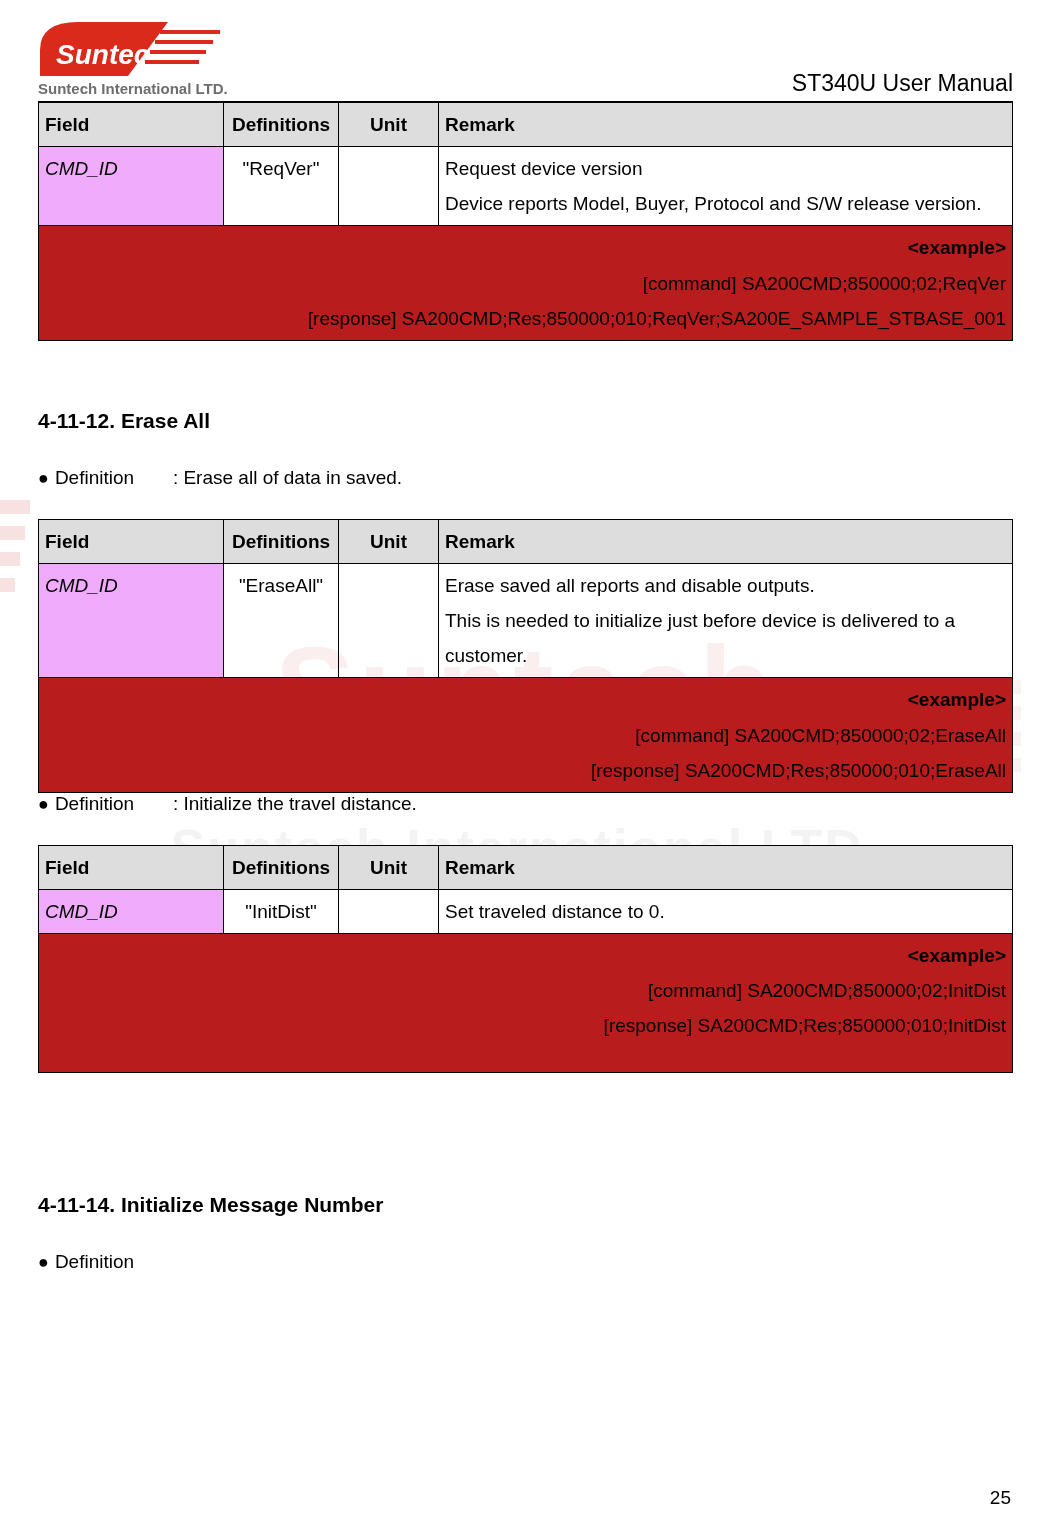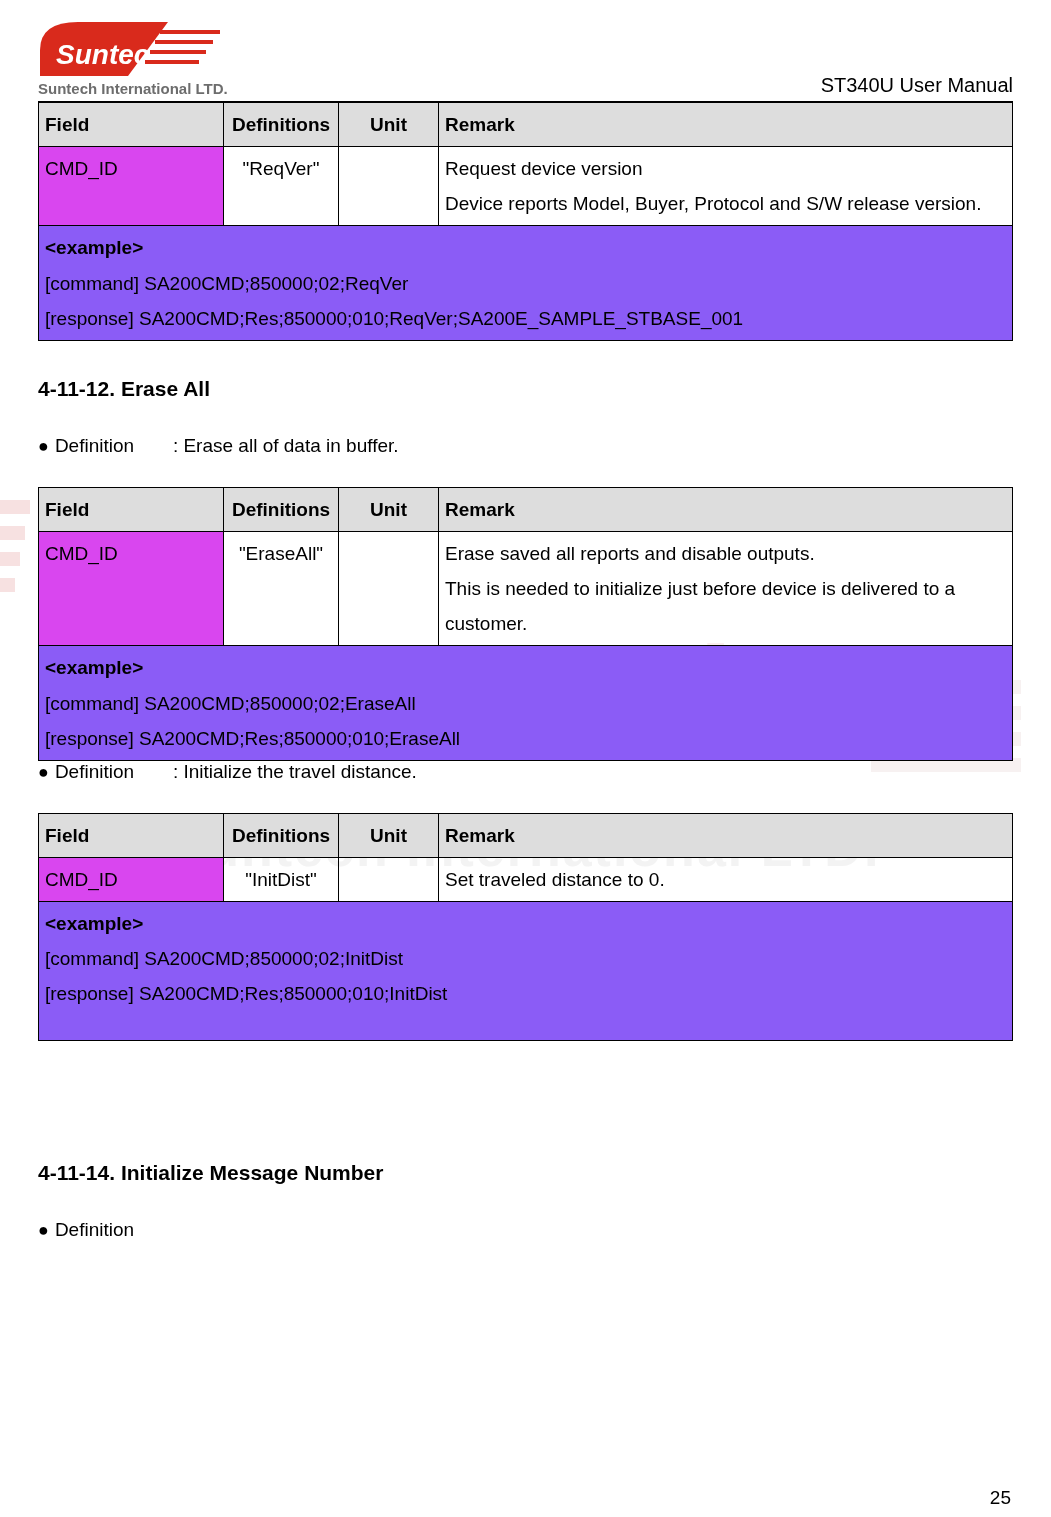--- a/index.html
+++ b/index.html
@@ -91,21 +91,21 @@
       margin-left: 0;
     }
     .logo-shape svg { width: 190px; height: 58px; }
     .logo-text {
       font-size: 15px;
       font-weight: bold;
       color: #6d6d6d;
       margin-top: 2px;
     }
     .doc-title {
-      font-size: 20px;
+      font-size: 23px;
       padding-right: 0;
     }
     table.cmd {
       width: 100%;
       border-collapse: collapse;
       margin-top: 0;
       font-size: 19px;
       table-layout: fixed;
     }
     table.cmd th, table.cmd td {
@@ -116,27 +116,27 @@
       text-align: left;
     }
     table.cmd th {
       background: #ddd;
       font-weight: bold;
     }
     table.cmd th.c1, table.cmd td.c1 { width: 185px; }
     table.cmd th.c2, table.cmd td.c2 { width: 115px; text-align: center; }
     table.cmd th.c3, table.cmd td.c3 { width: 100px; text-align: center; }
     table.cmd th.c4, table.cmd td.c4 { }
-    table.cmd td.c1 { background: #d946ef; }
-    table.cmd td.example { background: #8b5cf6; }
+    table.cmd td.c1 { background: #f0abfc; font-style: italic; }
+    table.cmd td.example { background: #b91c1c; text-align: right; }
     .example-label { font-weight: bold; }
     .section-heading {
       font-size: 21px;
       font-weight: bold;
-      margin-top: 36px;
+      margin-top: 68px;
       margin-bottom: 34px;
     }
     .definition-row {
       font-size: 19px;
       margin-bottom: 30px;
       display: flex;
       align-items: baseline;
     }
     .bullet {
       font-size: 18px;
@@ -218,21 +218,21 @@
         <span>[response] SA200CMD;Res;850000;010;ReqVer;SA200E_SAMPLE_STBASE_001</span>
       </td>
     </tr>
   </tbody>
     </table>
 
   <div class="section-heading">4-11-12. Erase All</div>
   <div class="definition-row">
     <span class="bullet">●</span>
     <span class="def-label">Definition</span>
-    <span>: Erase all of data in buffer.</span>
+    <span>: Erase all of data in saved.</span>
   </div>
 
   <table class="cmd">
     <tbody>
         <tr>
       <th class="c1">Field</th>
       <th class="c2">Definitions</th>
       <th class="c3">Unit</th>
       <th class="c4">Remark</th>
     </tr>

